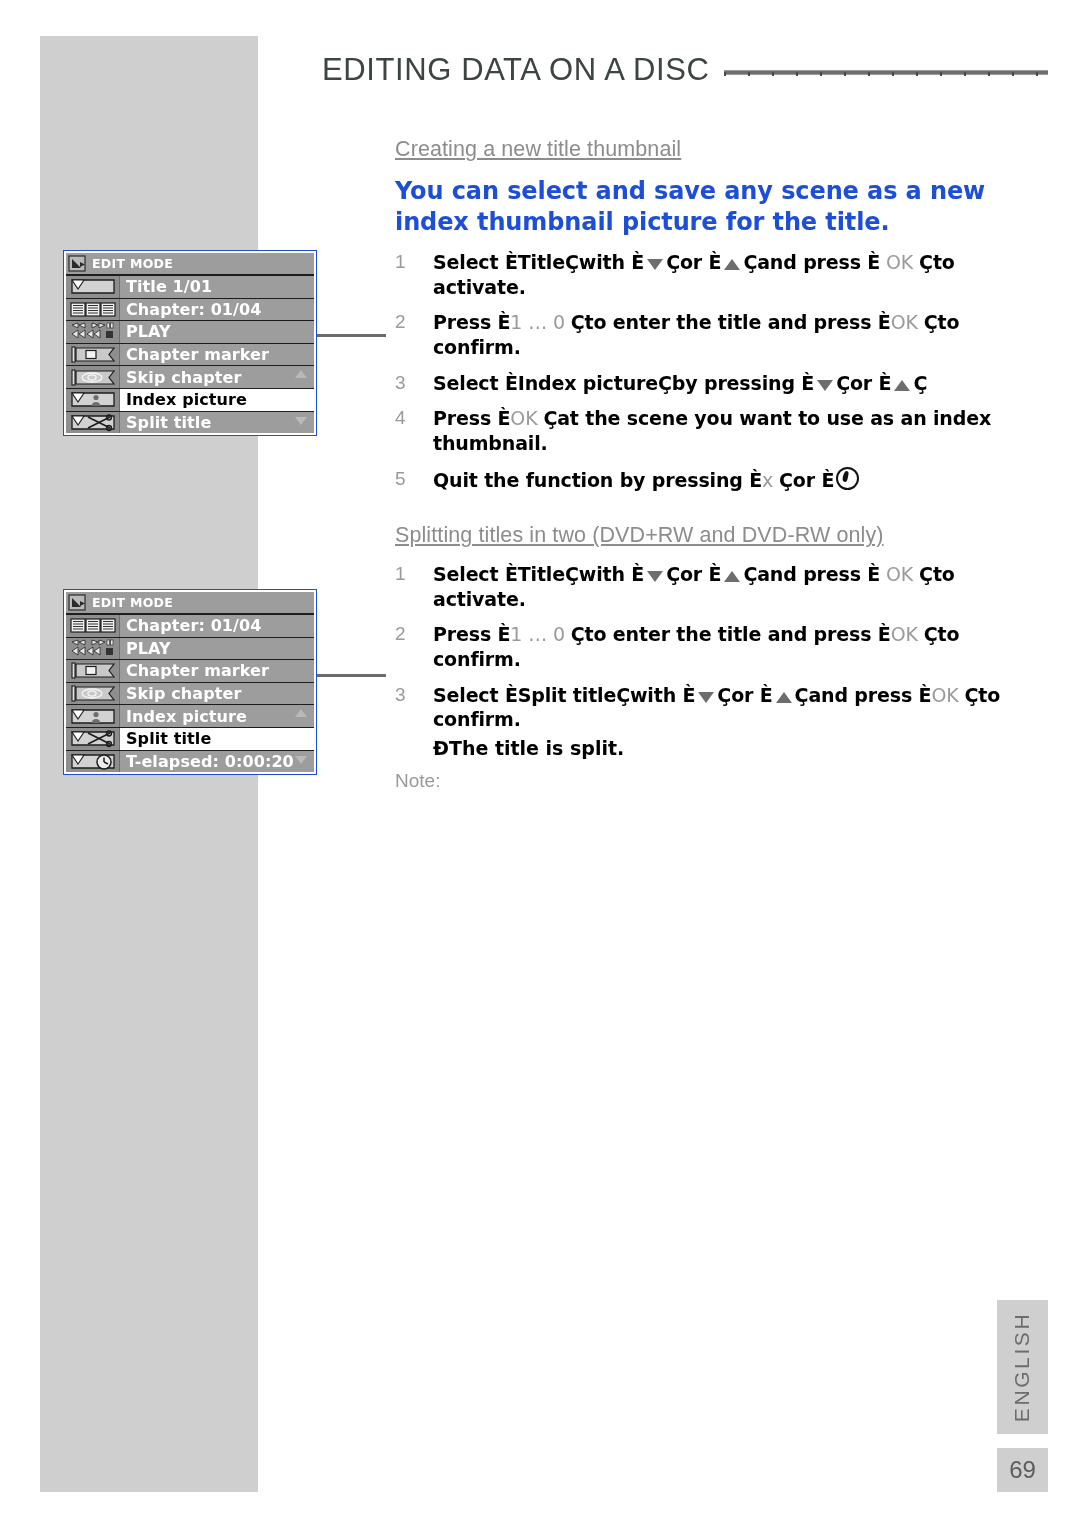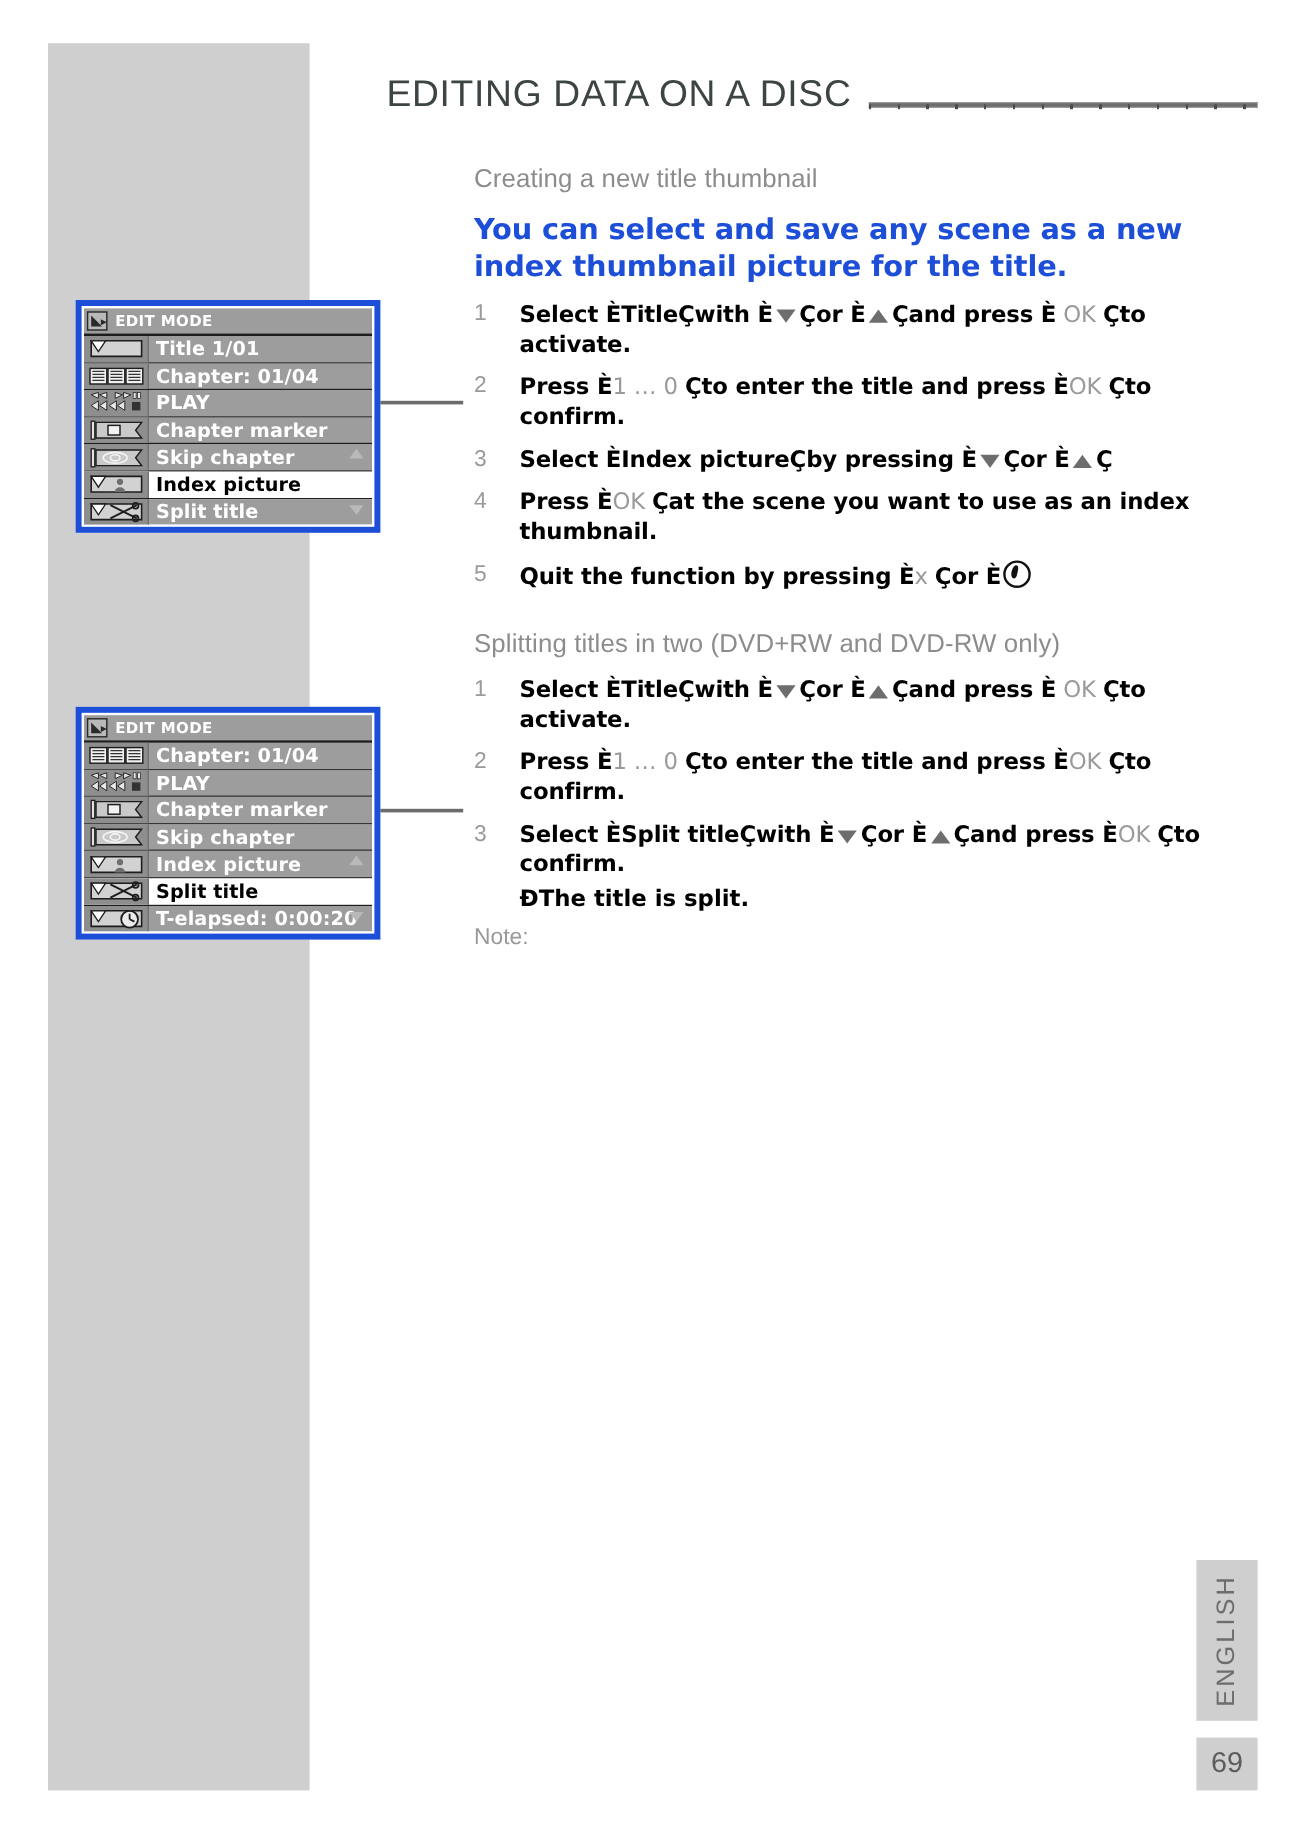--- a/index.html
+++ b/index.html
@@ -10,21 +10,21 @@
     -webkit-font-smoothing:antialiased;
   }
   
   #side-band{
     position:absolute;left:40px;top:36px;width:218px;height:1456px;
     background:#cfcfcf;
   }
   
   #page-header{
     position:absolute;left:322px;top:52px;width:726px;height:52px;
-    display:flex;align-items:center;
+    display:flex;align-items:flex-start;
   }
   #page-header .h-title{
     font-size:31px;font-weight:400;letter-spacing:.6px;color:#3d4444;
     white-space:nowrap;
   }
   #page-header .h-rule{
     flex:1;margin-left:14px;height:7px;position:relative;margin-top:16px;
   }
   #page-header .h-rule .bar{
     position:absolute;left:0;right:0;top:2px;height:3px;background:#6e6e6e;
@@ -34,21 +34,21 @@
     position:absolute;left:0;right:0;top:4px;height:4px;
     background-image:repeating-linear-gradient(to right,#4a4a4a 0 2px,transparent 2px 24px);
   }
 
   
   #content{
     position:absolute;left:395px;top:136px;width:610px;
   }
   .sec-head{
     font-size:21.5px;color:#8c8c8c;font-weight:400;line-height:1.28;
-    margin:0 0 12px 0;letter-spacing:.1px;
+    margin:0 0 12px 0;letter-spacing:.1px;text-decoration:underline;
   }
   .sec-head.second{margin-top:30px;}
   .intro{
     font-size:24px;font-weight:700;color:#1d4ed8;line-height:1.3;
     margin:0 0 12px 0;letter-spacing:-.1px;
     font-family:"DejaVu Sans", sans-serif;
   }
   .note-lbl{
     font-size:19px;color:#9a9a9a;font-weight:400;margin:10px 0 1px 0;
   }
@@ -84,21 +84,21 @@
     content:"";position:absolute;left:4.6px;top:2px;width:5px;height:11px;
     border-radius:60% 40% 45% 55%;background:#111;transform:rotate(12deg);
   }
 
   
   .leader{position:absolute;height:3px;background:#6b6b6b;}
 
   
   .osd{
     position:absolute;width:254px;background:#ffffff;
-    border:5px solid #1d4ed8;padding:2px;box-sizing:border-box;
+    border:1px solid #1d4ed8;padding:2px;box-sizing:border-box;
   }
   .osd-title{
     display:flex;align-items:center;height:21px;background:#9d9d9d;
     border-bottom:2px solid #1d1d1d;
   }
   .osd-title .tlabel{
     font-size:12.5px;font-weight:700;color:#ffffff;letter-spacing:.3px;
     font-family:"DejaVu Sans", sans-serif;margin-left:4px;
   }
   .osd-row{

